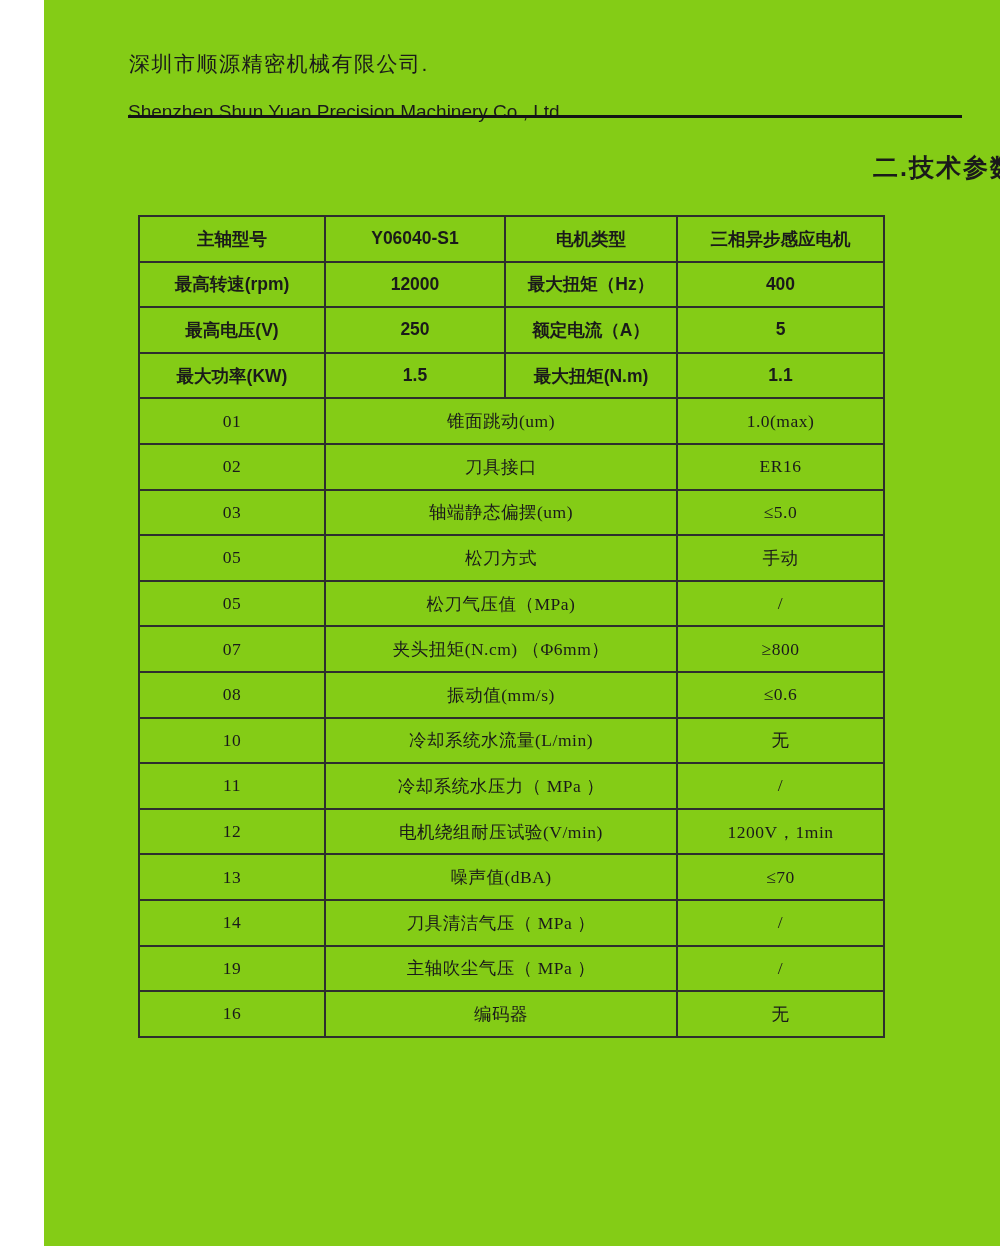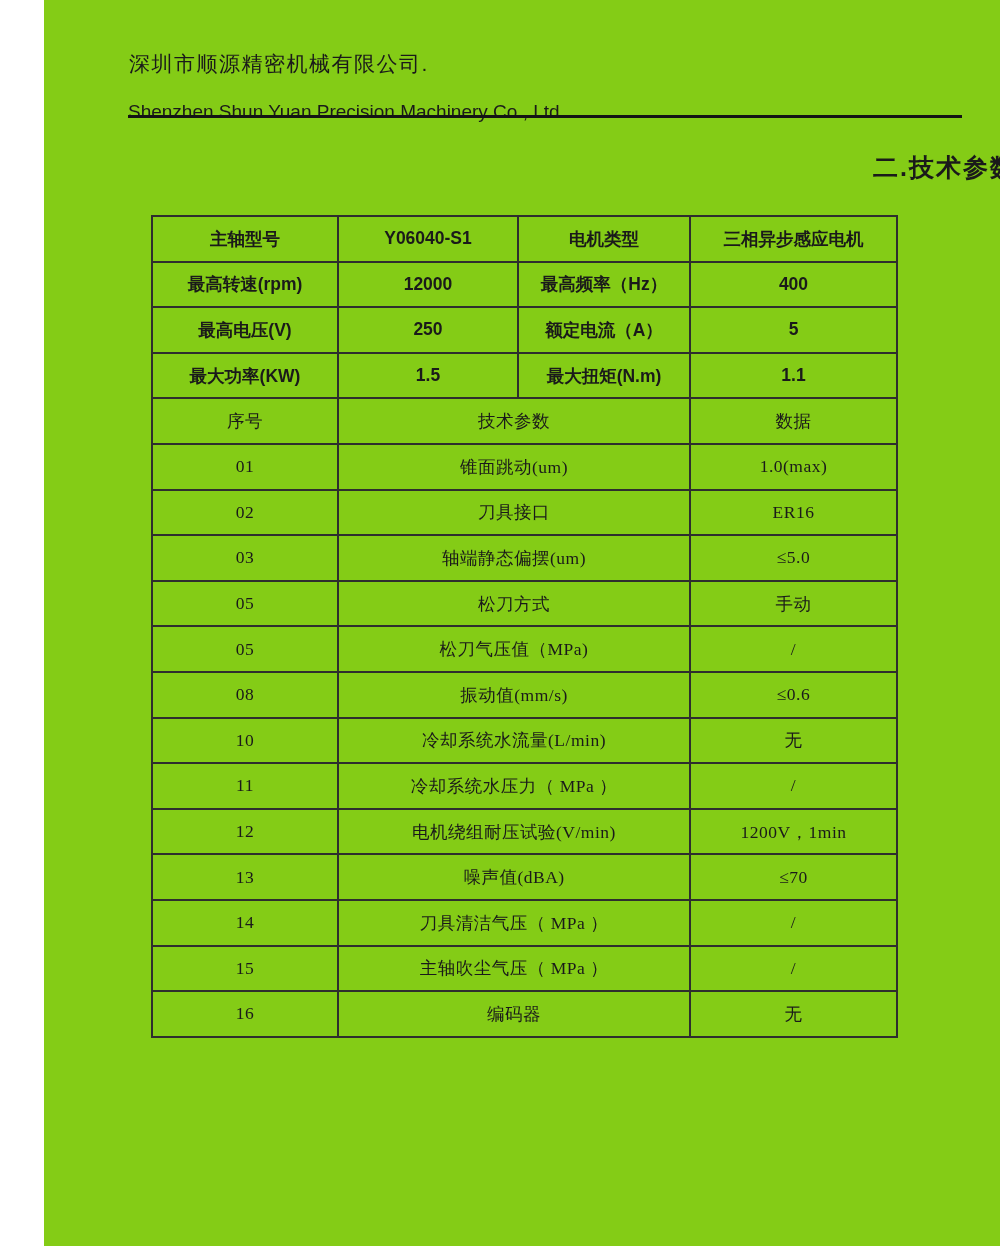--- a/index.html
+++ b/index.html
@@ -45,21 +45,21 @@
     left: 0;
     top: 151px;
     width: 100%;
     text-align: right;
     font-size: 25px;
     font-weight: bold;
     letter-spacing: 2px;
   }
   table.spec {
     position: absolute;
-    left: 107px;
+    left: 94px;
     top: 215px;
     width: 745px;
     border-collapse: collapse;
     table-layout: fixed;
   }
   table.spec col.c1 { width: 186px; }
   table.spec col.c2 { width: 180px; }
   table.spec col.c3 { width: 172px; }
   table.spec col.c4 { width: 207px; }
   table.spec td {
@@ -102,43 +102,38 @@
     <tbody id="top-body">
         <tr>
           <td class="top-cell">主轴型号</td>
           <td class="top-cell">Y06040-S1</td>
           <td class="top-cell">电机类型</td>
           <td class="top-cell">三相异步感应电机</td>
         </tr>
         <tr>
           <td class="top-cell">最高转速(rpm)</td>
           <td class="top-cell">12000</td>
-          <td class="top-cell">最高频率（Hz）</td>
+          <td class="top-cell">最大扭矩（Hz）</td>
           <td class="top-cell">400</td>
         </tr>
         <tr>
           <td class="top-cell">最高电压(V)</td>
           <td class="top-cell">250</td>
           <td class="top-cell">额定电流（A）</td>
           <td class="top-cell">5</td>
         </tr>
         <tr>
           <td class="top-cell">最大功率(KW)</td>
           <td class="top-cell">1.5</td>
           <td class="top-cell">最大扭矩(N.m)</td>
           <td class="top-cell">1.1</td>
         </tr>
       </tbody>
     <tbody id="param-body">
         <tr>
-          <td class="param-cell">序号</td>
-          <td class="param-cell" colspan="2">技术参数</td>
-          <td class="param-cell">数据</td>
-        </tr>
-        <tr>
           <td class="param-cell">01</td>
           <td class="param-cell" colspan="2">锥面跳动(um)</td>
           <td class="param-cell">1.0(max)</td>
         </tr>
         <tr>
           <td class="param-cell">02</td>
           <td class="param-cell" colspan="2">刀具接口</td>
           <td class="param-cell">ER16</td>
         </tr>
         <tr>
@@ -150,20 +145,25 @@
           <td class="param-cell">05</td>
           <td class="param-cell" colspan="2">松刀方式</td>
           <td class="param-cell">手动</td>
         </tr>
         <tr>
           <td class="param-cell">05</td>
           <td class="param-cell" colspan="2">松刀气压值（MPa)</td>
           <td class="param-cell">/</td>
         </tr>
         <tr>
+          <td class="param-cell">07</td>
+          <td class="param-cell" colspan="2">夹头扭矩(N.cm) （Φ6mm）</td>
+          <td class="param-cell">≥800</td>
+        </tr>
+        <tr>
           <td class="param-cell">08</td>
           <td class="param-cell" colspan="2">振动值(mm/s)</td>
           <td class="param-cell">≤0.6</td>
         </tr>
         <tr>
           <td class="param-cell">10</td>
           <td class="param-cell" colspan="2">冷却系统水流量(L/min)</td>
           <td class="param-cell">无</td>
         </tr>
         <tr>
@@ -180,21 +180,21 @@
           <td class="param-cell">13</td>
           <td class="param-cell" colspan="2">噪声值(dBA)</td>
           <td class="param-cell">≤70</td>
         </tr>
         <tr>
           <td class="param-cell">14</td>
           <td class="param-cell" colspan="2">刀具清洁气压（ MPa ）</td>
           <td class="param-cell">/</td>
         </tr>
         <tr>
-          <td class="param-cell">15</td>
+          <td class="param-cell">19</td>
           <td class="param-cell" colspan="2">主轴吹尘气压（ MPa ）</td>
           <td class="param-cell">/</td>
         </tr>
         <tr>
           <td class="param-cell">16</td>
           <td class="param-cell" colspan="2">编码器</td>
           <td class="param-cell">无</td>
         </tr>
       </tbody>
   </table>

